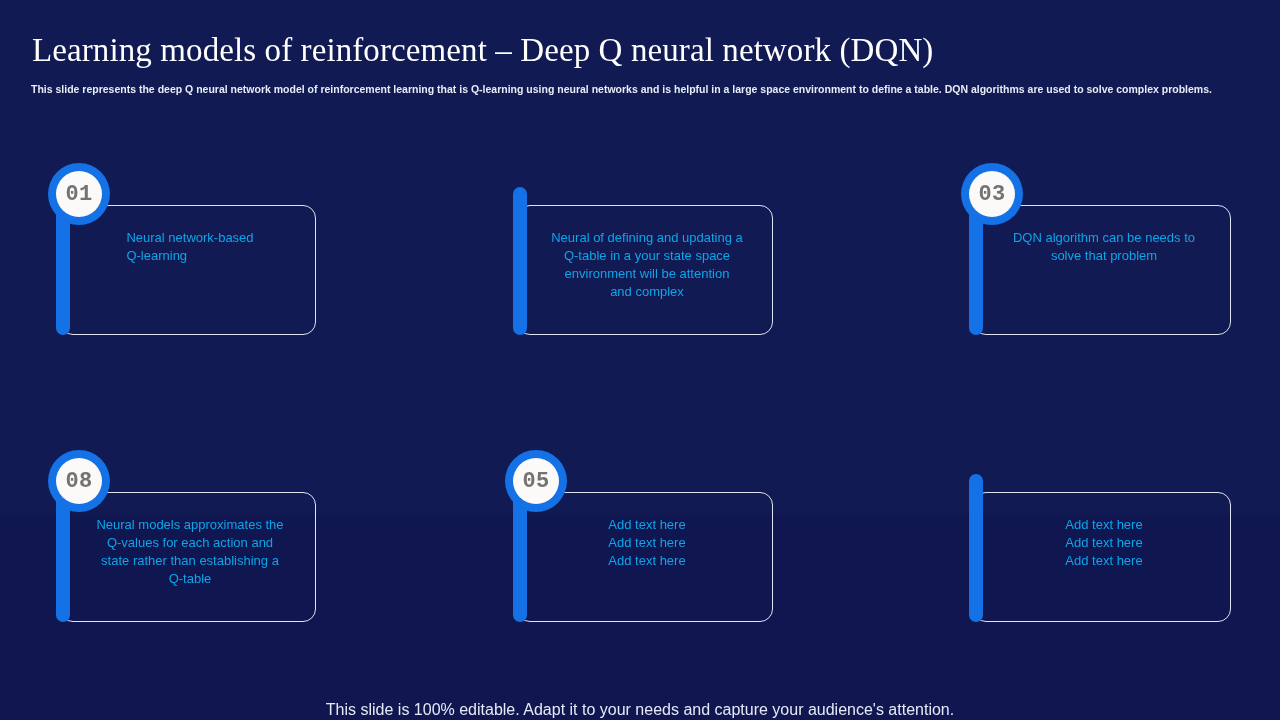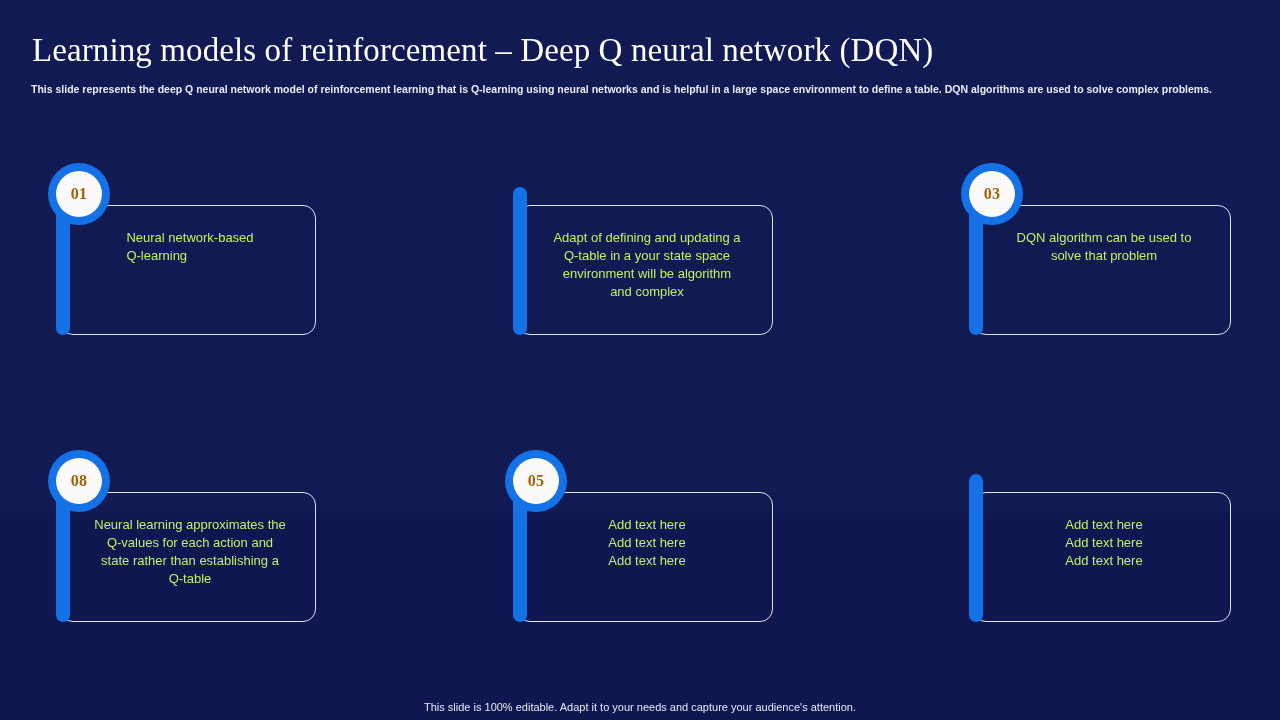--- a/index.html
+++ b/index.html
@@ -112,56 +112,56 @@
     z-index: 3;
   }
   .badge-inner {
     width: 46px;
     height: 46px;
     border-radius: 50%;
     background: #fbfaf8;
     display: flex;
     align-items: center;
     justify-content: center;
-    font-family: Liberation Serif, serif;
-    font-size: 16px;
+    font-family: Liberation Mono, monospace;
+    font-size: 22px;
     font-weight: bold;
-    color: #a16207;
+    color: #737373;
     letter-spacing: 0.3px;
   }
 
   
   .card-text {
     position: absolute;
     left: 26px;
     top: 66px;
     width: 232px;
     text-align: center;
     font-family: "Liberation Sans", sans-serif;
     font-size: 13px;
     line-height: 18px;
-    color: #bef264;
+    color: #0ea5e9;
     z-index: 2;
   }
   .col3 .card-text { width: 234px; }
   .card-text .line-stack {
     display: inline-block;
     text-align: left;
   }
   .card-text .line-stack span { display: block; }
 
   
   .footer {
     position: absolute;
     left: 0;
     top: 701px;
     width: 1280px;
     text-align: center;
     font-family: "Liberation Sans", sans-serif;
-    font-size: 11px;
+    font-size: 16px;
     color: #e6eaf6;
   }
 </style>
 </head>
 <body>
 
 <div class="slide">
 
   <div class="title">Learning models of reinforcement – Deep Q neural network (DQN)</div>
   <div class="subtitle">This slide represents the deep Q neural network model of reinforcement learning that is Q-learning using neural networks and is helpful in a large space environment to define a table. DQN  algorithms are used to solve complex problems.</div>
@@ -179,47 +179,47 @@
           <span>Neural network-based</span>
           <span>Q-learning</span>
         </span>
       </div>
     </div>
 
     <div class="cardwrap col2 row1">
       <div class="card-box"></div>
       <div class="pin-bar"></div>
       <div class="card-text">
-        <span>Adapt of defining and updating a</span><br>
+        <span>Neural of defining and updating a</span><br>
         <span>Q-table in a your state space</span><br>
-        <span>environment will be algorithm</span><br>
+        <span>environment will be attention</span><br>
         <span>and complex</span>
       </div>
     </div>
 
     <div class="cardwrap col3 row1">
       <div class="card-box"></div>
       <div class="pin-bar"></div>
       <div class="badge">
         <div class="badge-inner">03</div>
       </div>
       <div class="card-text">
-        <span>DQN algorithm can be used to</span><br>
+        <span>DQN algorithm can be needs to</span><br>
         <span>solve that problem</span>
       </div>
     </div>
 
     <div class="cardwrap col1 row2">
       <div class="card-box"></div>
       <div class="pin-bar"></div>
       <div class="badge">
         <div class="badge-inner">08</div>
       </div>
       <div class="card-text">
-        <span>Neural learning approximates the</span><br>
+        <span>Neural models approximates the</span><br>
         <span>Q-values for each action and</span><br>
         <span>state rather than establishing a</span><br>
         <span>Q-table</span>
       </div>
     </div>
 
     <div class="cardwrap col2 row2">
       <div class="card-box"></div>
       <div class="pin-bar"></div>
       <div class="badge">

